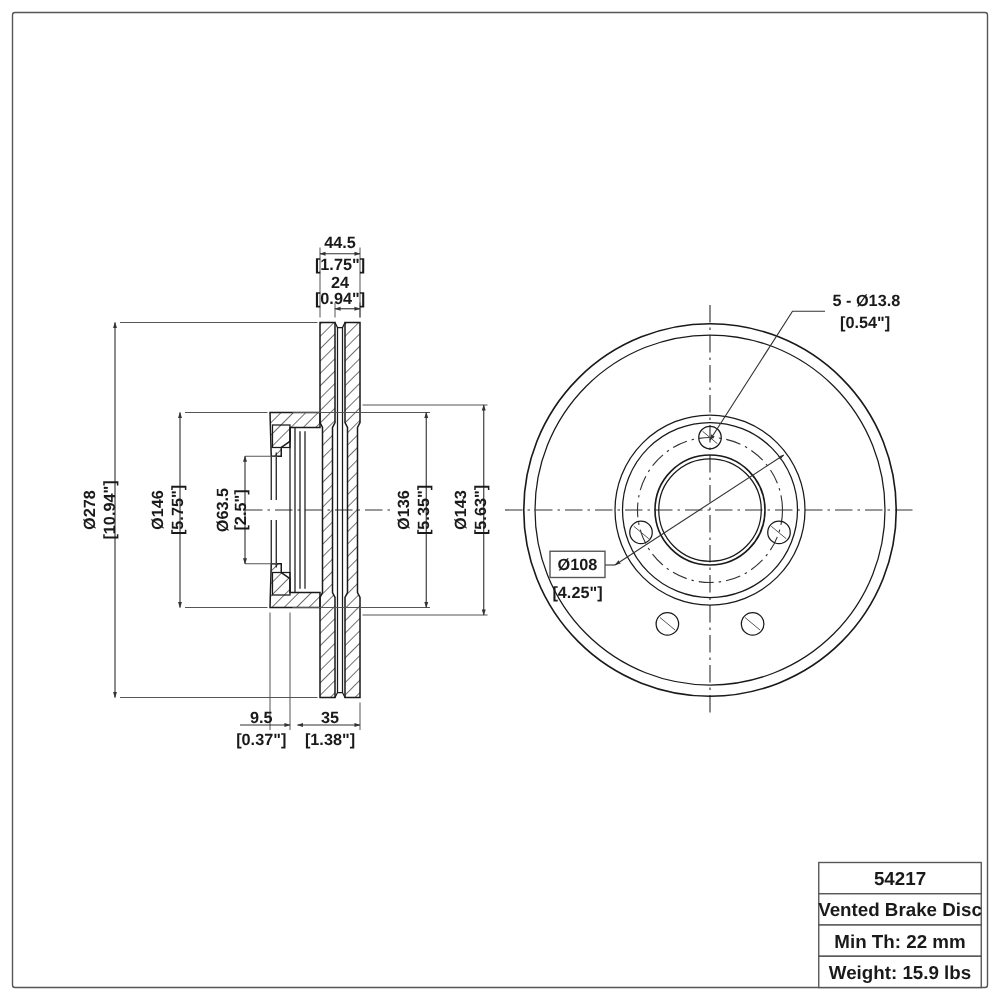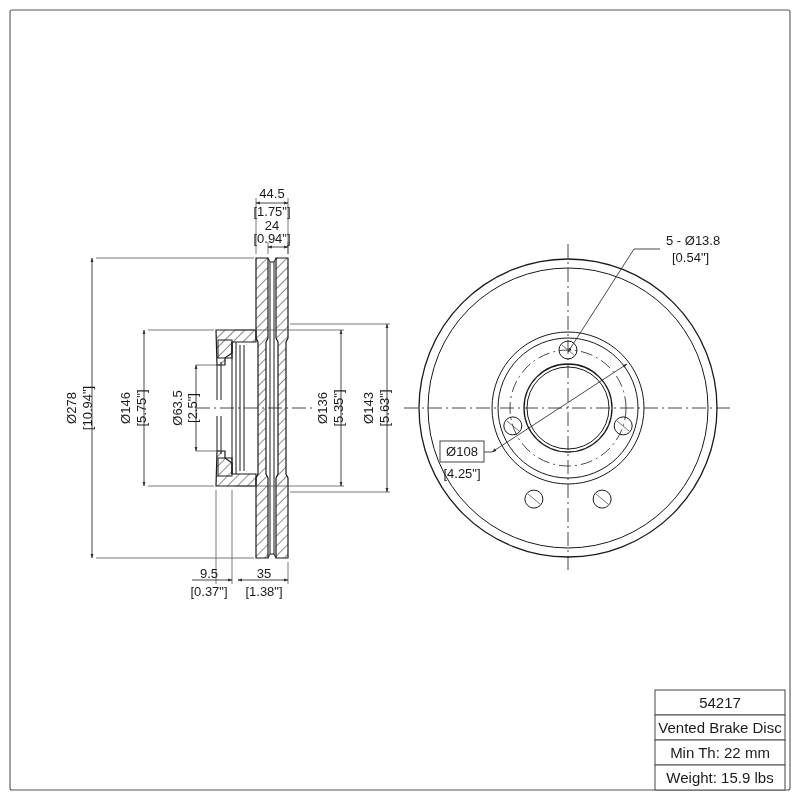--- a/index.html
+++ b/index.html
@@ -12,20 +12,21 @@
     width: 800px;
     height: 800px;
     font-family: "Liberation Sans", sans-serif;
     overflow: hidden;
   }
   #drawing-root {
     position: relative;
     width: 688px;
     height: 800px;
     background: #ffffff;
+    font-weight: bold;
   }
   svg#drawing-canvas {
     position: absolute;
     top: 0;
     left: 0;
     width: 800px;
     height: 800px;
     display: block;
   }
   .dim-text {

